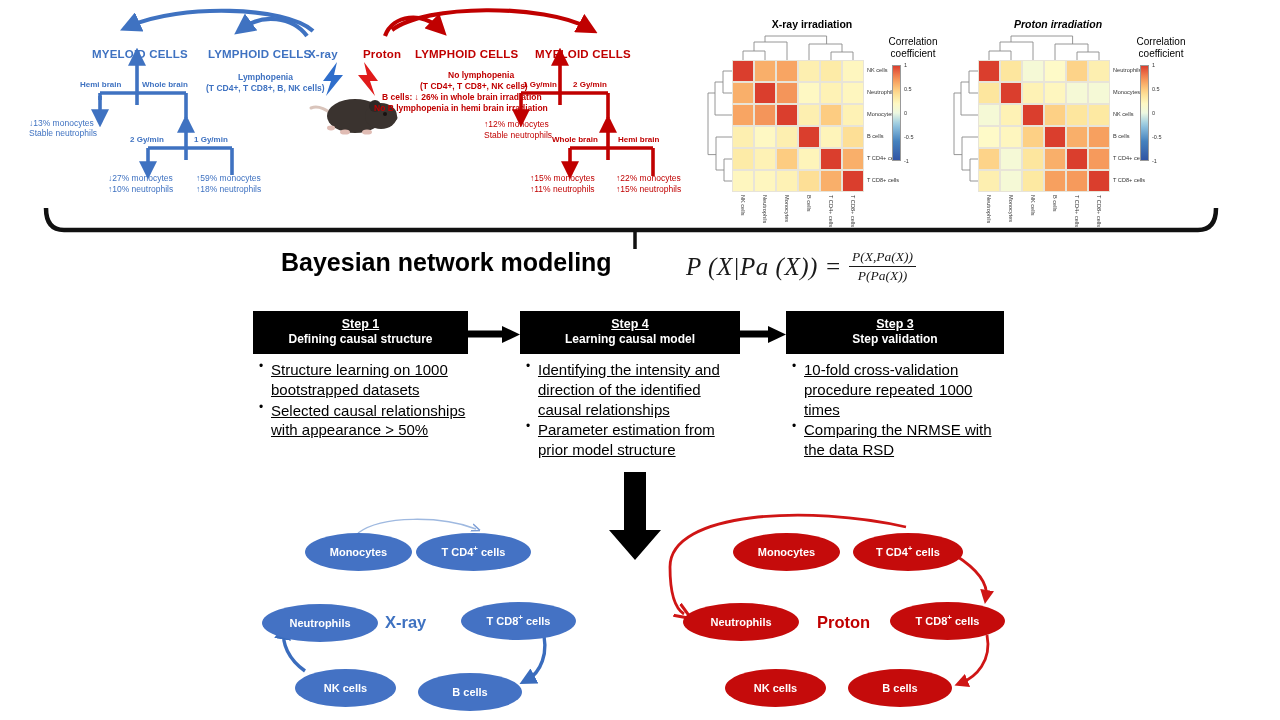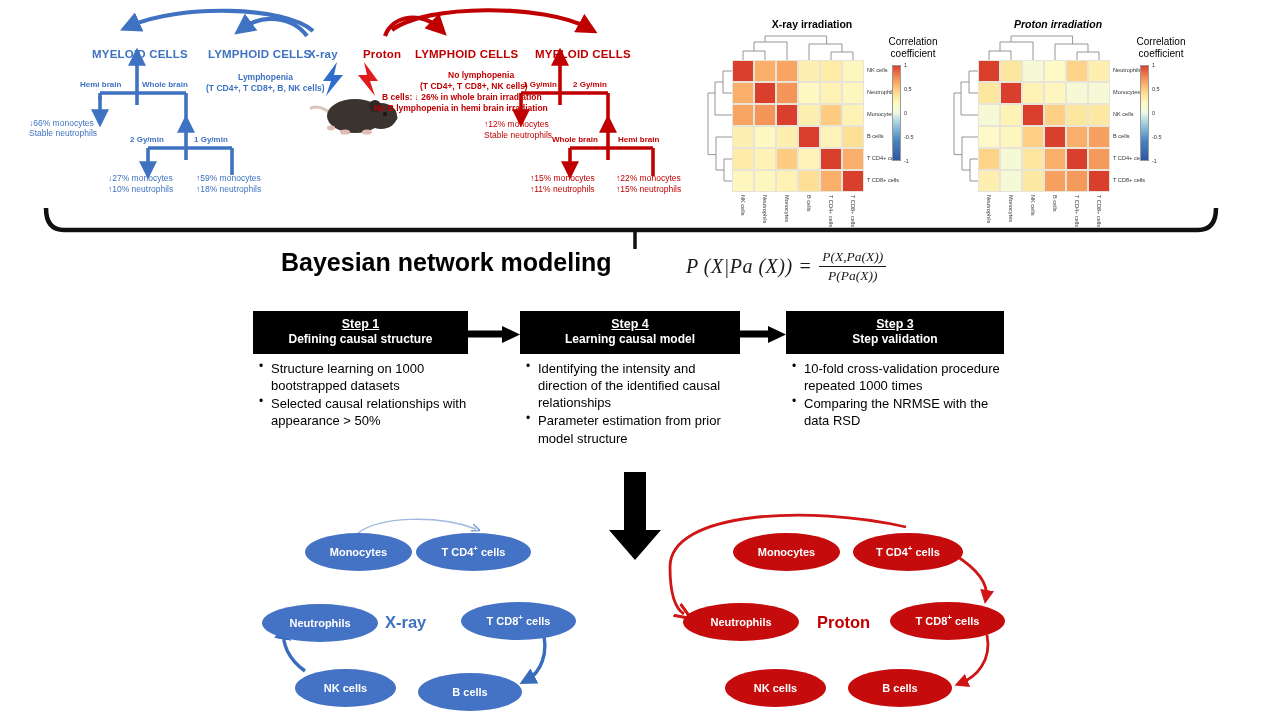--- a/index.html
+++ b/index.html
@@ -46,21 +46,21 @@
   
   .big-title { font-size:25px; font-weight:bold; }
 
   
   .step-box {
     background:#000; color:#fff; text-align:center;
     padding:6px 4px 8px 4px;
   }
   .step-n { font-size:12.5px; font-weight:bold; text-decoration:underline; }
   .step-d { font-size:12px; font-weight:bold; margin-top:1px; }
-  .step-list { margin:6px 0 0 0; padding:0; list-style:none; font-size:13px; line-height:1.32; }
+  .step-list { margin:6px 0 0 0; padding:0; list-style:none; font-size:15px; line-height:1.32;text-decoration:underline; }
   .step-list li { position:relative; padding-left:18px; margin-bottom:1px; }
   .step-list li:before { content:"\2022"; position:absolute; left:6px; top:-1px; font-size:12px; }
 
   
   .ell {
     position:absolute; border-radius:50%;
     display:flex; align-items:center; justify-content:center;
     color:#fff; font-size:11px; font-weight:bold; text-align:center;
     line-height:1;
   }
@@ -100,21 +100,21 @@
   </svg>
 
   <div class="abs t-head blue node-title" style="left:92px;top:48px;">MYELOID CELLS</div>
   <div class="abs t-head blue node-title" style="left:208px;top:48px;">LYMPHOID CELLS</div>
   <div class="abs t-sub blue" style="left:238px;top:72px;">Lymphopenia</div>
   <div class="abs t-sub blue" style="left:206px;top:83px;">(T CD4+, T CD8+, B, NK cells)</div>
 
   <div class="abs t-label blue" style="left:80px;top:80px;">Hemi brain</div>
   <div class="abs t-label blue" style="left:142px;top:80px;">Whole brain</div>
 
-  <div class="abs t-body blue" style="left:29px;top:118px;">↓66% monocytes</div>
+  <div class="abs t-body blue" style="left:29px;top:118px;">↓13% monocytes</div>
   <div class="abs t-body blue" style="left:29px;top:128px;">Stable neutrophils</div>
 
   <div class="abs t-label blue" style="left:130px;top:135px;">2 Gy/min</div>
   <div class="abs t-label blue" style="left:194px;top:135px;">1 Gy/min</div>
 
   <div class="abs t-body blue" style="left:108px;top:173px;">↓27% monocytes</div>
   <div class="abs t-body blue" style="left:108px;top:184px;">↑10% neutrophils</div>
   <div class="abs t-body blue" style="left:196px;top:173px;">↑59% monocytes</div>
   <div class="abs t-body blue" style="left:196px;top:184px;">↑18% neutrophils</div>
 
@@ -368,21 +368,21 @@
 
 <svg class="abs" style="left:0;top:200px;" width="1280" height="50">
   <path d="M46,206 L46,224 L628,224 L628,206" transform="translate(0,-195)" fill="none" stroke="#111" stroke-width="4" stroke-linecap="square" style="display:none"></path>
   <path d="M46,208 Q46,230 64,230 L1198,230 Q1216,230 1216,208" transform="translate(0,-200)" fill="none" stroke="#111" stroke-width="4.5"></path>
   <path d="M635,30 L635,49" fill="none" stroke="#111" stroke-width="3.5"></path>
 </svg>
 
 <div class="abs big-title" style="left:281px;top:248px;">Bayesian network modeling</div>
 
 <div class="abs" style="left:686px;top:249px;display:flex;align-items:center;font-family:'Liberation Serif', serif;font-style:italic;color:#1a1a1a;">
-  <span style="font-size:20px;letter-spacing:.5px;">P (X|Pa (X)) =</span>
+  <span style="font-size:25px;letter-spacing:.5px;">P (X|Pa (X)) =</span>
   <span style="display:inline-block;text-align:center;margin-left:7px;">
     <span style="display:block;font-size:13.5px;padding:0 3px 1px 3px;border-bottom:1.4px solid #1a1a1a;">P(X,Pa(X))</span>
     <span style="display:block;font-size:13.5px;padding-top:1px;">P(Pa(X))</span>
   </span>
 </div>
 
 <div class="abs" style="left:253px;top:311px;width:215px;">
   <div class="step-box">
     <div class="step-n">Step 1</div>
     <div class="step-d">Defining causal structure</div>

